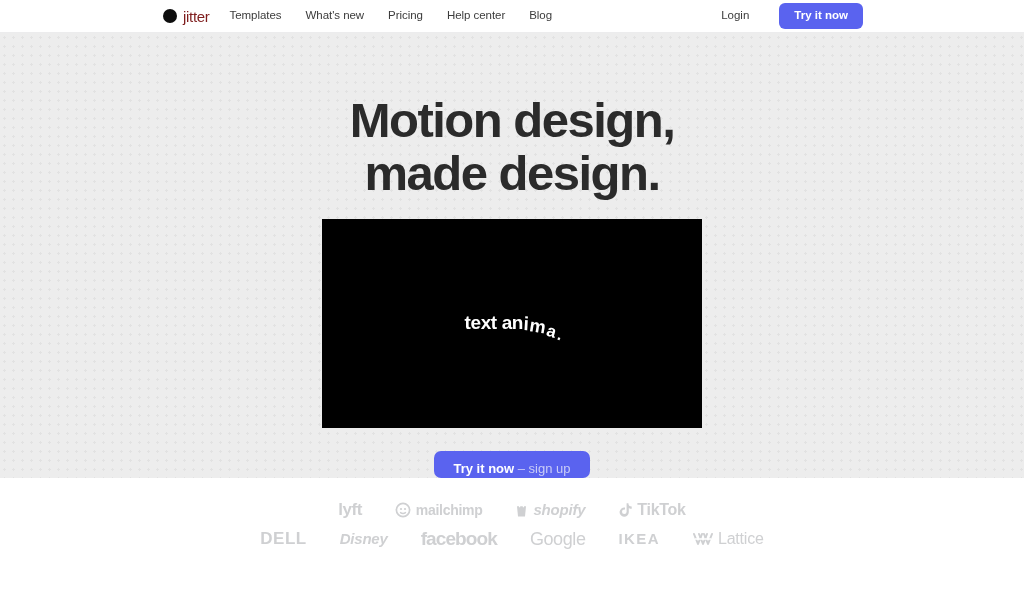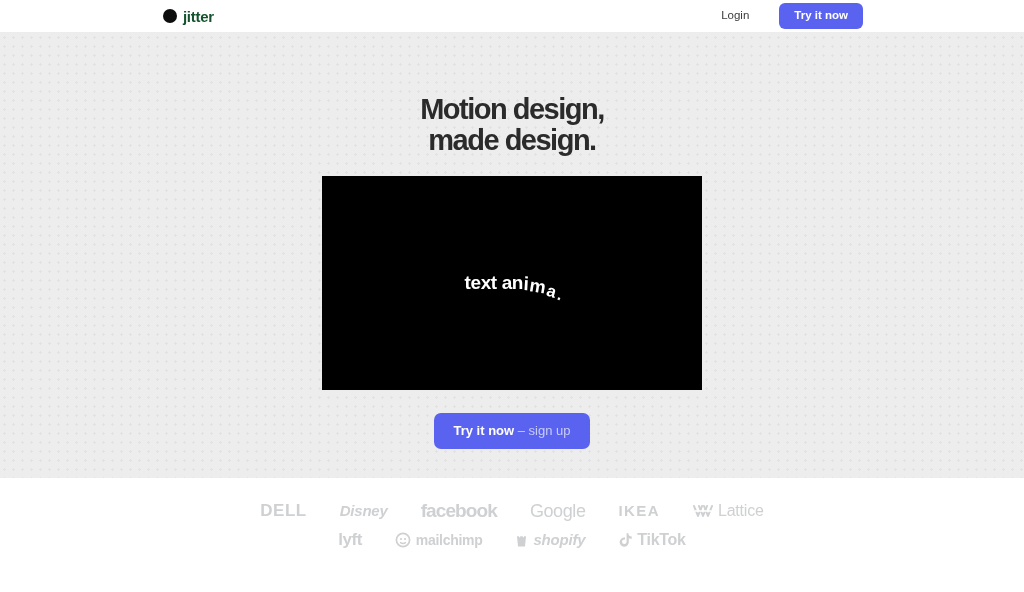--- a/index.html
+++ b/index.html
@@ -51,23 +51,23 @@
     width: 14px;
     height: 14px;
     border-radius: 50%;
     background: #0d0d0d;
     display: block;
     flex: none;
   }
 
   .brand-name {
     font-size: 15px;
-    font-weight: 700;
+    font-weight: 400;
     letter-spacing: -0.3px;
-    color: #14532d;
+    color: #7f1d1d;
     line-height: 1;
   }
 
   .nav {
     display: flex;
     align-items: center;
     gap: 24px;
   }
 
   .nav-link {
@@ -116,21 +116,21 @@
     background-image: radial-gradient(#e2e2e2 1.1px, transparent 1.2px);
     background-size: 9px 9px;
     background-position: 0 0;
     display: flex;
     flex-direction: column;
     align-items: center;
   }
 
   .hero-title {
     margin-top: 61px;
-    font-size: 29px;
+    font-size: 49px;
     line-height: 1.08;
     font-weight: 800;
     letter-spacing: -1.5px;
     text-align: center;
     color: #2b2b2b;
   }
 
   .hero-title .line { display: block; }
 
   .video-frame {
@@ -172,21 +172,21 @@
   .video-caption .ch.k4  { transform: translateY(10px) rotate(22deg) scale(0.8); }
 
   .cta-wrap {
     margin-top: 23px;
   }
 
   .btn-cta {
     background: #5a63ef;
     border: none;
     border-radius: 7px;
-    padding: 11px 19px 12px;
+    padding: 11px 19px 3px;
     font-size: 13px;
     line-height: 1;
     cursor: pointer;
     font-family: inherit;
     white-space: nowrap;
   }
 
   .btn-cta .cta-strong {
     color: #ffffff;
     font-weight: 700;
@@ -246,20 +246,27 @@
 
 <div class="page">
 
   <header class="header">
 
     <a class="brand">
       <span class="brand-mark"></span>
       <span class="brand-name">jitter</span>
     </a>
 
+    <nav class="nav">
+      <span class="nav-link">Templates</span>
+      <span class="nav-link">What's new</span>
+      <span class="nav-link">Pricing</span>
+      <span class="nav-link">Help center</span>
+      <span class="nav-link">Blog</span>
+    </nav>
 
     <div class="header-right">
       <span class="login-link">Login</span>
       <button class="btn-primary-sm">Try it now</button>
     </div>
 
   </header>
 
   <section class="hero">
 
@@ -289,20 +296,59 @@
         <span class="cta-strong">Try it now</span><span class="cta-sub"> – sign up</span>
       </button>
     </div>
 
   </section>
 
   <section class="logos">
 
     <div class="logo-row">
 
+      <span class="logo logo-lyft">
+        <span>lyft</span>
+      </span>
+
+      <span class="logo logo-mailchimp">
+        <span>
+          <svg width="16" height="16" viewBox="0 0 16 16" fill="none" aria-hidden="true">
+            <circle cx="8" cy="8" r="6.6" stroke="#cfd0d2" stroke-width="1.7"></circle>
+            <circle cx="6" cy="7" r="1.1" fill="#cfd0d2"></circle>
+            <circle cx="10" cy="7" r="1.1" fill="#cfd0d2"></circle>
+            <path d="M5.5 10.6c1.6 1.2 3.4 1.2 5 0" stroke="#cfd0d2" stroke-width="1.4" stroke-linecap="round"></path>
+          </svg>
+        </span>
+        <span>mailchimp</span>
+      </span>
+
+      <span class="logo logo-shopify">
+        <span>
+          <svg width="13" height="16" viewBox="0 0 13 16" fill="none" aria-hidden="true">
+            <path d="M2 4.2h9l-1 10.3H3L2 4.2z" fill="#cfd0d2"></path>
+            <path d="M4.6 5.2V3.4a1.9 1.9 0 0 1 3.8 0v1.8" stroke="#ffffff" stroke-width="1.2" fill="none"></path>
+          </svg>
+        </span>
+        <span>shopify</span>
+      </span>
+
+      <span class="logo logo-tiktok">
+        <span>
+          <svg width="14" height="16" viewBox="0 0 14 16" fill="none" aria-hidden="true">
+            <path d="M8.6 1.2v8.6a2.3 2.3 0 1 1-2.3-2.3c.25 0 .5.04.73.12V5.6a4.6 4.6 0 1 0 3.77 4.52V5.9c.86.6 1.87.93 2.93.95V4.55A3.4 3.4 0 0 1 10.4 1.2H8.6z" fill="#cfd0d2"></path>
+          </svg>
+        </span>
+        <span>TikTok</span>
+      </span>
+
+    </div>
+
+    <div class="logo-row">
+
       <span class="logo logo-dell">
         <span>DELL</span>
       </span>
 
       <span class="logo logo-disney">
         <span>Disney</span>
       </span>
 
       <span class="logo logo-fb">
         <span>facebook</span>
@@ -323,54 +369,15 @@
             <path d="M6 2 L10 12 L14 2" stroke="#cfd0d2" stroke-width="2" stroke-linecap="round" stroke-linejoin="round"></path>
             <path d="M11 2 L15 12 L19 2" stroke="#cfd0d2" stroke-width="2" stroke-linecap="round" stroke-linejoin="round"></path>
             <path d="M2 7 L18 7" stroke="#ffffff" stroke-width="1.6"></path>
           </svg>
         </span>
         <span>Lattice</span>
       </span>
 
     </div>
 
-    <div class="logo-row">
-
-      <span class="logo logo-lyft">
-        <span>lyft</span>
-      </span>
-
-      <span class="logo logo-mailchimp">
-        <span>
-          <svg width="16" height="16" viewBox="0 0 16 16" fill="none" aria-hidden="true">
-            <circle cx="8" cy="8" r="6.6" stroke="#cfd0d2" stroke-width="1.7"></circle>
-            <circle cx="6" cy="7" r="1.1" fill="#cfd0d2"></circle>
-            <circle cx="10" cy="7" r="1.1" fill="#cfd0d2"></circle>
-            <path d="M5.5 10.6c1.6 1.2 3.4 1.2 5 0" stroke="#cfd0d2" stroke-width="1.4" stroke-linecap="round"></path>
-          </svg>
-        </span>
-        <span>mailchimp</span>
-      </span>
-
-      <span class="logo logo-shopify">
-        <span>
-          <svg width="13" height="16" viewBox="0 0 13 16" fill="none" aria-hidden="true">
-            <path d="M2 4.2h9l-1 10.3H3L2 4.2z" fill="#cfd0d2"></path>
-            <path d="M4.6 5.2V3.4a1.9 1.9 0 0 1 3.8 0v1.8" stroke="#ffffff" stroke-width="1.2" fill="none"></path>
-          </svg>
-        </span>
-        <span>shopify</span>
-      </span>
-
-      <span class="logo logo-tiktok">
-        <span>
-          <svg width="14" height="16" viewBox="0 0 14 16" fill="none" aria-hidden="true">
-            <path d="M8.6 1.2v8.6a2.3 2.3 0 1 1-2.3-2.3c.25 0 .5.04.73.12V5.6a4.6 4.6 0 1 0 3.77 4.52V5.9c.86.6 1.87.93 2.93.95V4.55A3.4 3.4 0 0 1 10.4 1.2H8.6z" fill="#cfd0d2"></path>
-          </svg>
-        </span>
-        <span>TikTok</span>
-      </span>
-
-    </div>
-
   </section>
 
 </div>
 
 </body></html>

